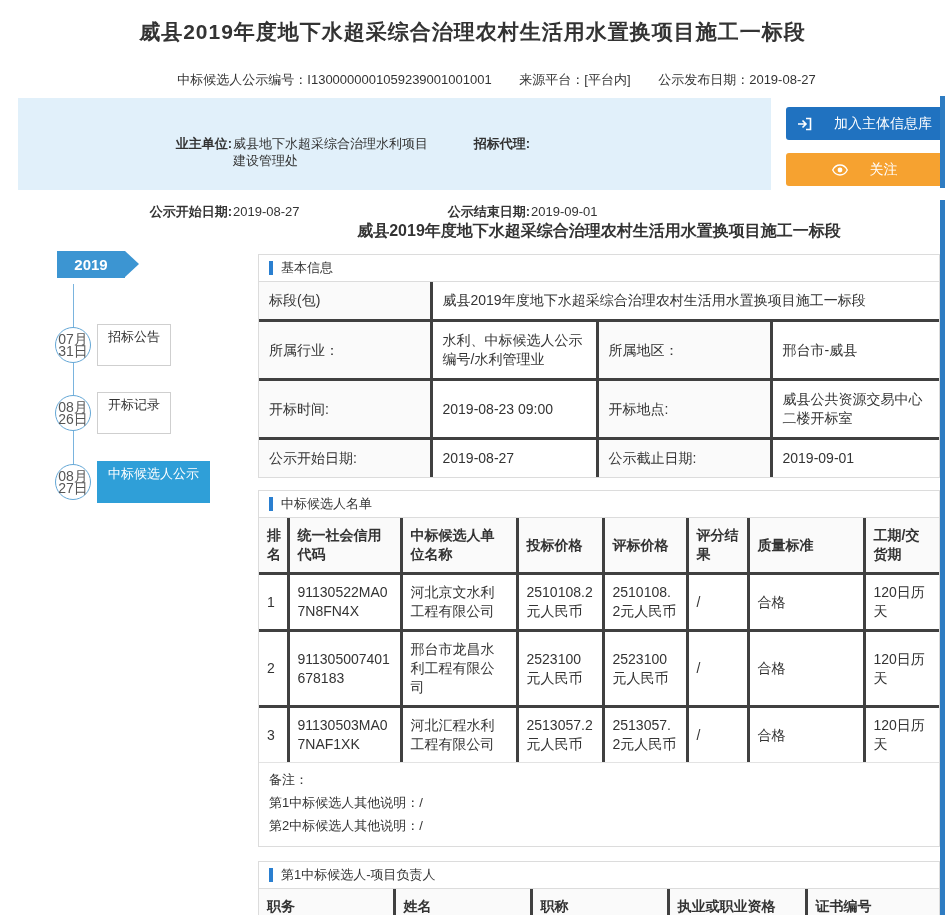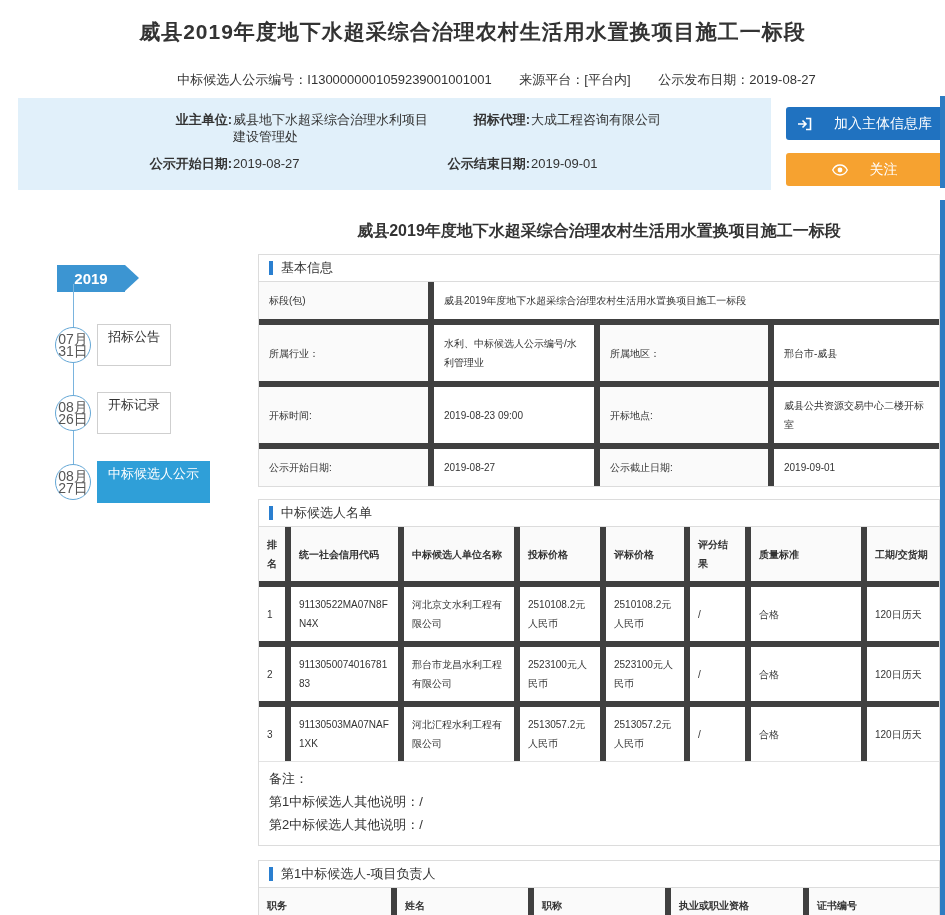--- a/index.html
+++ b/index.html
@@ -5,21 +5,21 @@
   * { margin:0; padding:0; box-sizing:border-box; }
   body { background:#ffffff; font-family:"Liberation Sans","DejaVu Sans",sans-serif; color:#333; }
   .page { width:945px; height:915px; position:relative; background:#fff; overflow:hidden; }
 
   .page-title { padding-top:18px; font-size:21px; line-height:28px; font-weight:bold; text-align:center; color:#333; letter-spacing:1px; }
   .meta-line { margin-top:25px; text-align:center; font-size:13px; color:#333;padding-left:48px; }
   .meta-line .seg { margin:0 12px; white-space:nowrap; }
 
   .banner-row { display:flex; margin:9px 0 0 18px; }
   .banner { width:753px; height:92px; background:#e1f0fa; padding-top:13px; }
-  .b-row { display:flex; }
+  .b-row { display:flex;margin-top:24px; }
   .b-row1 { min-height:44px; }
   .b-cell { display:flex; font-size:13px; line-height:17px; }
   .b-cell.ca { width:420px; padding-left:122px; }
   .b-cell.cb { flex:1; }
   .blabel { font-weight:bold; width:92px; text-align:right; flex-shrink:0; }
   .bvalue { flex:1; padding-left:1px; }
 
   .banner-actions { margin-left:15px; width:157px; padding-top:9px; }
   .btn { width:100%; height:33px; display:flex; align-items:center; justify-content:center; gap:22px;
          border:none; border-radius:3px; color:#fff; font-size:14px; cursor:pointer;
@@ -27,21 +27,21 @@
   .btn-join { background:#2072c0; }
   .btn-follow { background:#f6a230; margin-top:13px; }
   .btn svg { display:block; }
 
   .strip { position:absolute; right:0; width:5px; background:#2e7cc2; }
   .strip-top { top:96px; height:92px; }
   .strip-bottom { top:200px; height:715px; }
 
   .content-wrap { display:flex; }
   .timeline { width:258px; flex-shrink:0; position:relative; }
-  .year-flag { position:absolute; left:57px; top:75px; width:68px; height:27px; background:#3c95d2;
+  .year-flag { position:absolute; left:57px; top:61px; width:68px; height:27px; background:#3c95d2;
                color:#fff; font-size:15px; font-weight:bold; line-height:27px; text-align:center; }
   .year-flag::after { content:""; position:absolute; left:68px; top:0;
                border-top:13.5px solid transparent; border-bottom:13.5px solid transparent; border-left:14px solid #3c95d2; }
   .tl-line { position:absolute; left:73px; top:94px; width:1px; height:197px; background:#7ab4de; }
   .tl-item { position:absolute; left:0; display:flex; align-items:center; }
   .tl-circle { width:36px; height:36px; margin-left:55px; border:1px solid #64a7d6; border-radius:50%;
                background:#fff; display:flex; flex-direction:column; align-items:center; justify-content:center;
                font-size:14px; line-height:12px; color:#555; z-index:2; }
   .tl-label { margin-left:6px; border:1px solid #cfcfcf; background:#fff; color:#333;
               font-size:13px; line-height:24px; height:42px; padding:0 10px; white-space:nowrap; }
@@ -50,21 +50,21 @@
   .main { flex:1; padding-right:5px; }
   .main-title { margin-top:30px; font-size:16px; line-height:22px; font-weight:bold; text-align:center; color:#333; }
 
   .block { border:1px solid #dcdcdc; margin-top:12px; background:#fff; }
   .block.mt14 { margin-top:14px; }
   .block-header { display:flex; align-items:center; height:27px; border-bottom:1px solid #dcdcdc; }
   .block-header .bar { width:4px; height:14px; background:#2a7fd0; margin:0 8px 0 10px; }
   .block-header .htext { font-weight:normal; font-size:13px; color:#333; }
 
   table { width:100%; border-collapse:collapse; table-layout:fixed; border:hidden; }
-  td, th { border:6px solid #404040; font-size:10px; line-height:19px; padding:8px 8px;
+  td, th { border:3px solid #404040; font-size:14px; line-height:19px; padding:8px 8px;
            text-align:left; vertical-align:middle; word-break:break-all; color:#333; }
   th { font-weight:bold; background:#fafafa; }
   td.lbl { background:#fafafa; }
   .info-table td { padding:9px 10px; }
 
   .remarks { border-top:1px solid #e3e3e3; padding:5px 10px 9px; font-size:13px; line-height:23px; }
 </style>
 </head>
 <body>
 
@@ -80,21 +80,20 @@
 
   <div class="banner-row">
     <div class="banner">
       <div class="b-row b-row1">
         <div class="b-cell ca">
           <span class="blabel">业主单位:</span>
           <span class="bvalue">威县地下水超采综合治理水利项目建设管理处</span>
         </div>
         <div class="b-cell cb">
           <span class="blabel">招标代理:</span>
-          <span class="bvalue">大成工程咨询有限公司</span>
         </div>
       </div>
       <div class="b-row">
         <div class="b-cell ca">
           <span class="blabel">公示开始日期:</span>
           <span class="bvalue">2019-08-27</span>
         </div>
         <div class="b-cell cb">
           <span class="blabel">公示结束日期:</span>
           <span class="bvalue">2019-09-01</span>

